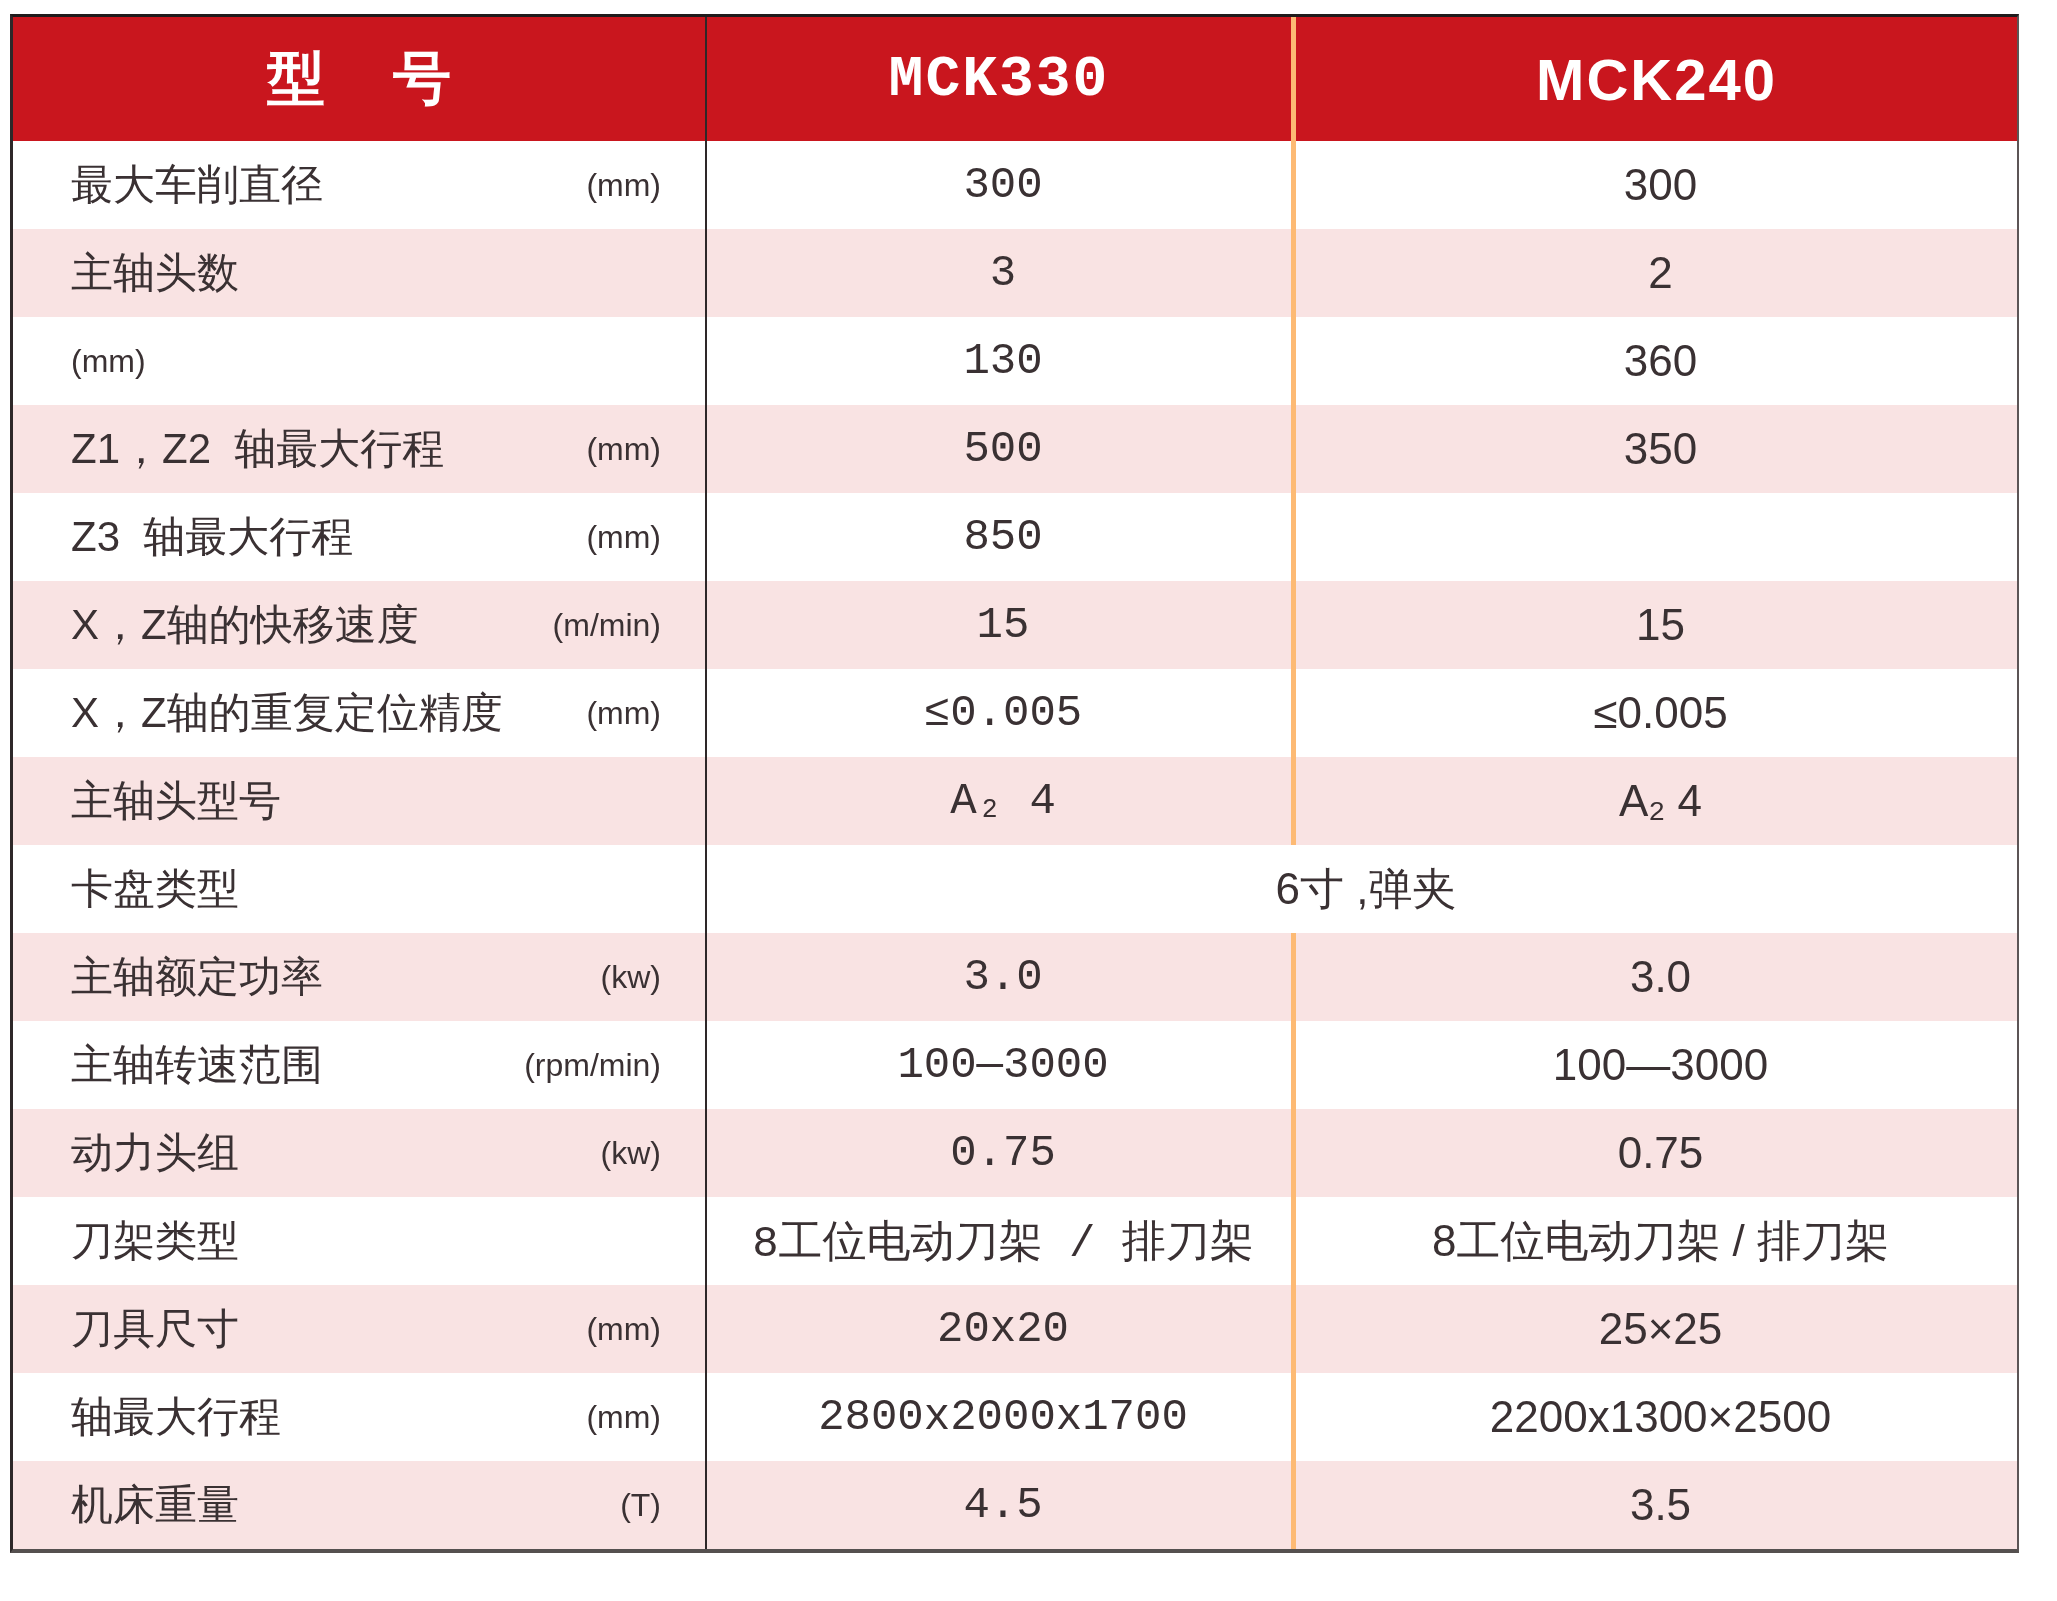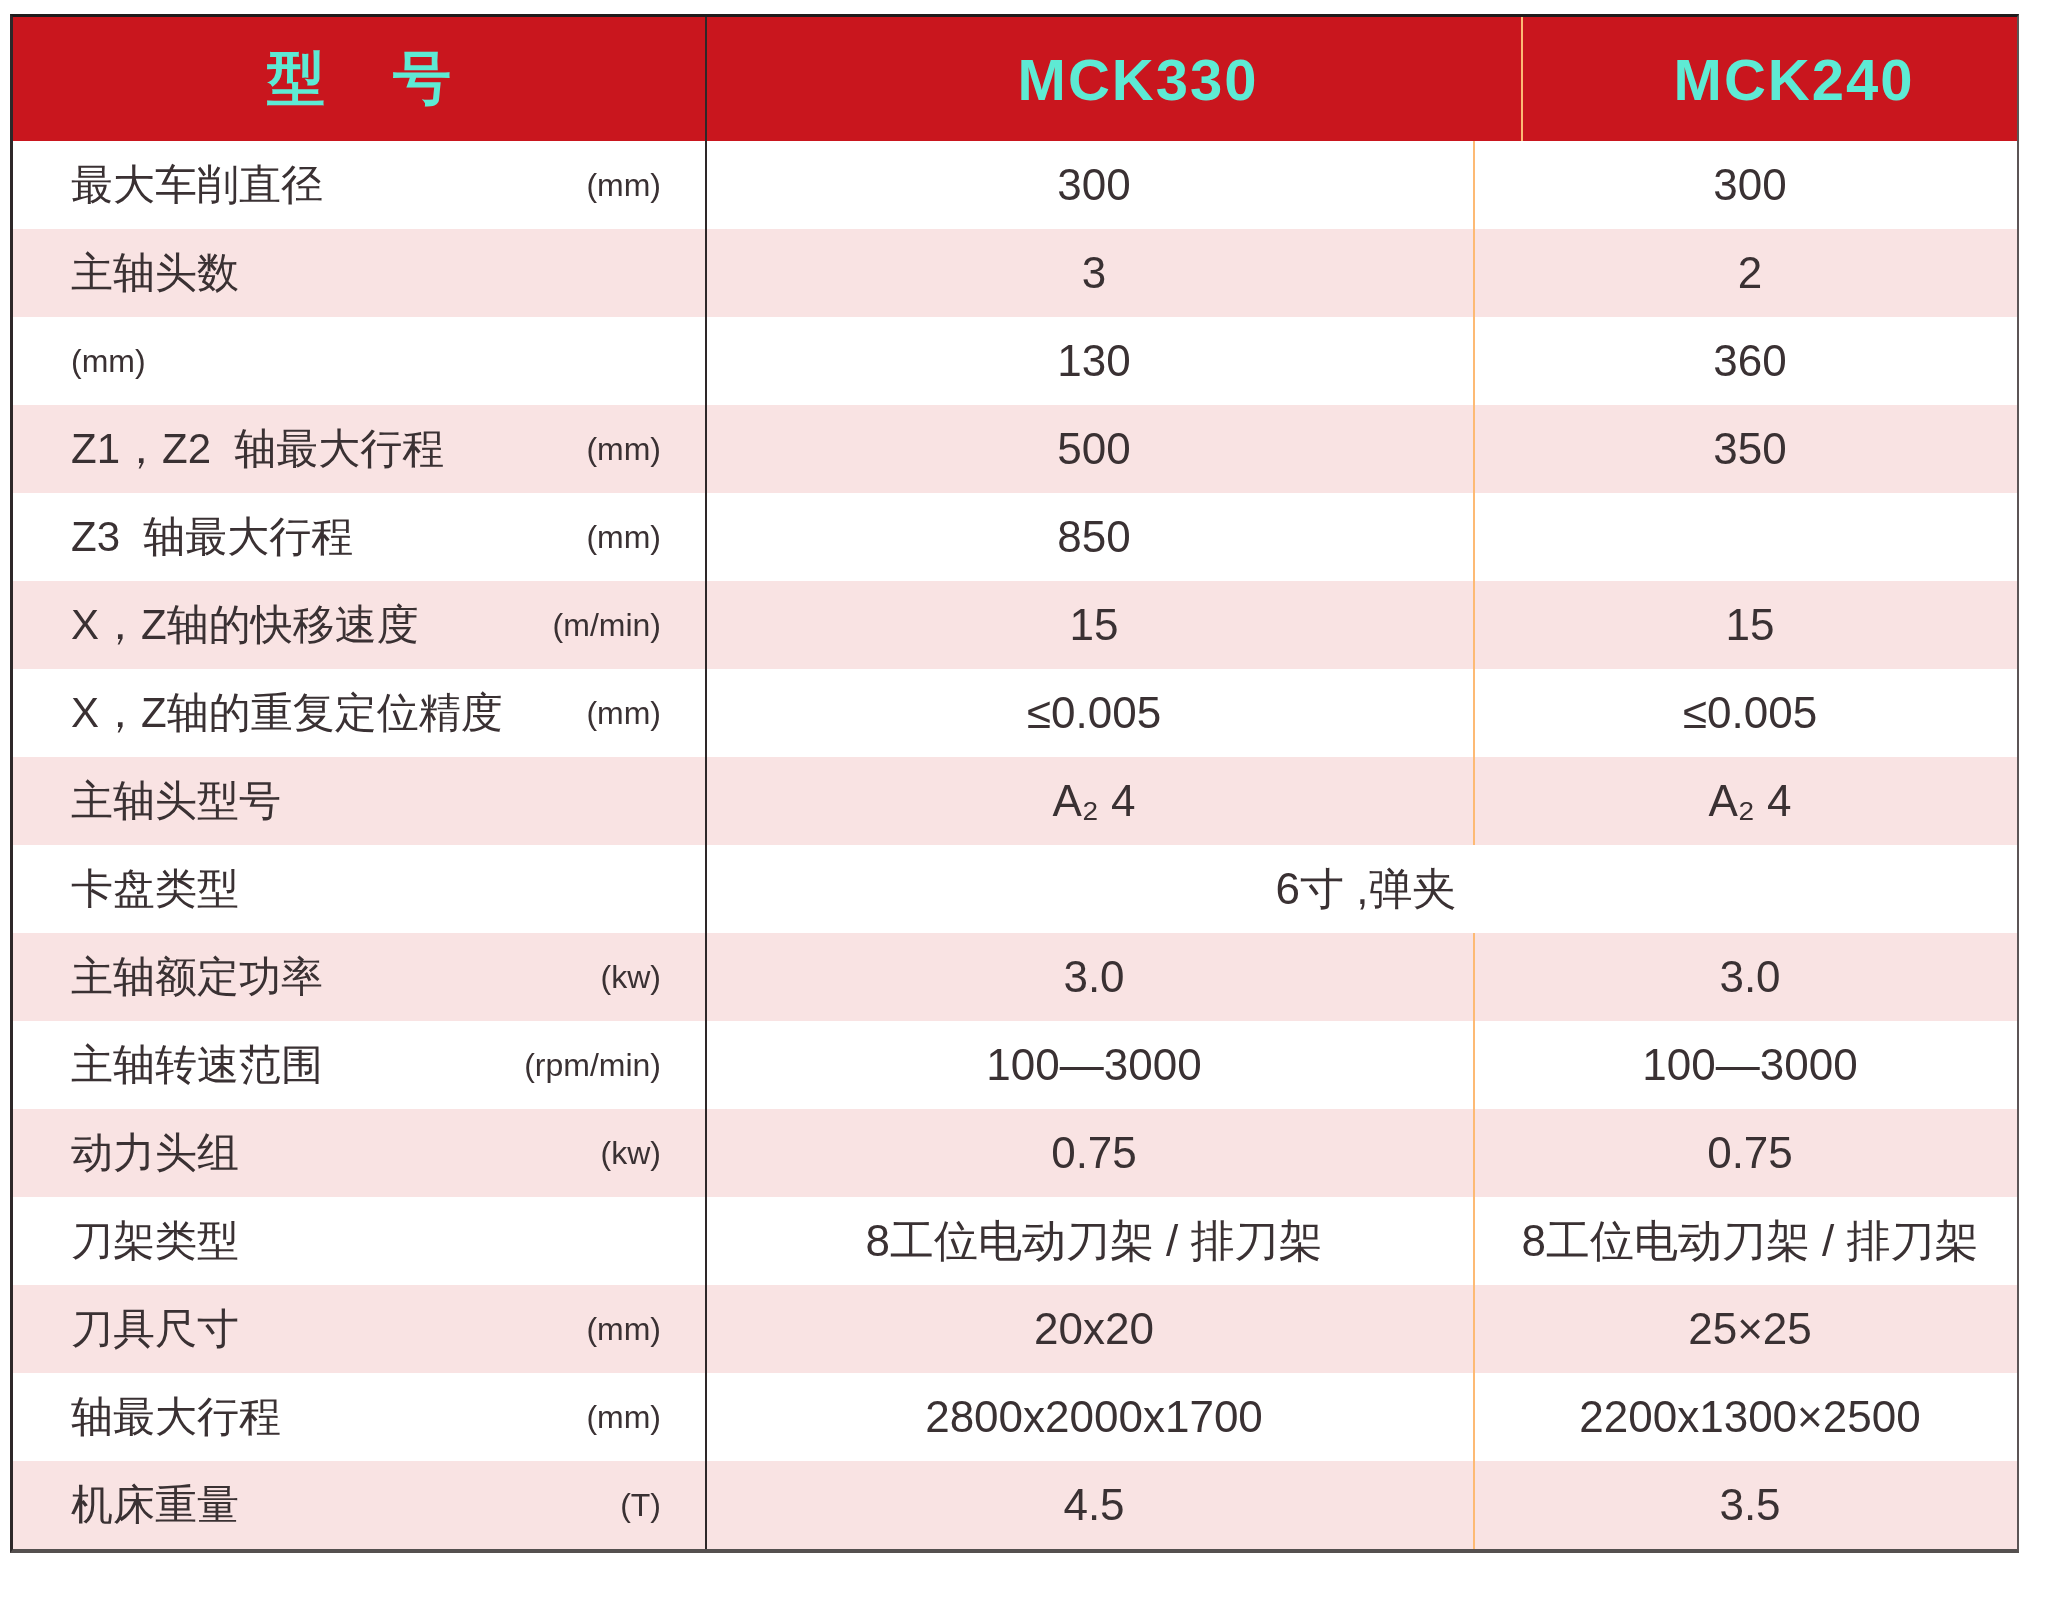--- a/index.html
+++ b/index.html
@@ -15,28 +15,28 @@
     position:absolute;left:10px;top:14px;width:2009px;
     border-left:3px solid #2e2829;
     border-right:2px solid #5c5556;
     border-top:3px solid #1f1b1c;
     border-bottom:4px solid #55504f;
     box-sizing:border-box;
     background:#ffffff;
   }
   .thead{
     display:flex;height:124px;
-    background:#c9161e;color:#5eead4;gap:48px;
+    background:#c9161e;color:#ffffff;
   }
   .row{display:flex;height:88px;}
   .row.pink{background:#f9e3e3;}
   .row.white{background:#ffffff;}
   .cell{display:flex;align-items:center;box-sizing:border-box;}
   .c1{width:694px;border-right:2px solid #2e2829;}
-  .c2{width:768px;border-right:2px solid #fdba74;}
+  .c2{width:589px;border-right:5px solid #fdba74;font-family:Liberation Mono, monospace;}
   .c3{flex:1;}
   .head{justify-content:center;}
   .head-model{
     font-size:58px;font-weight:700;letter-spacing:26px;
     text-indent:26px; 
   }
   .head-col{font-size:58px;font-weight:600;letter-spacing:2px;}
   .c1.body-c1{justify-content:space-between;padding:0 44px 0 58px;}
   .label{
     font-size:42px;color:#3a3133;font-weight:400;white-space:pre;

